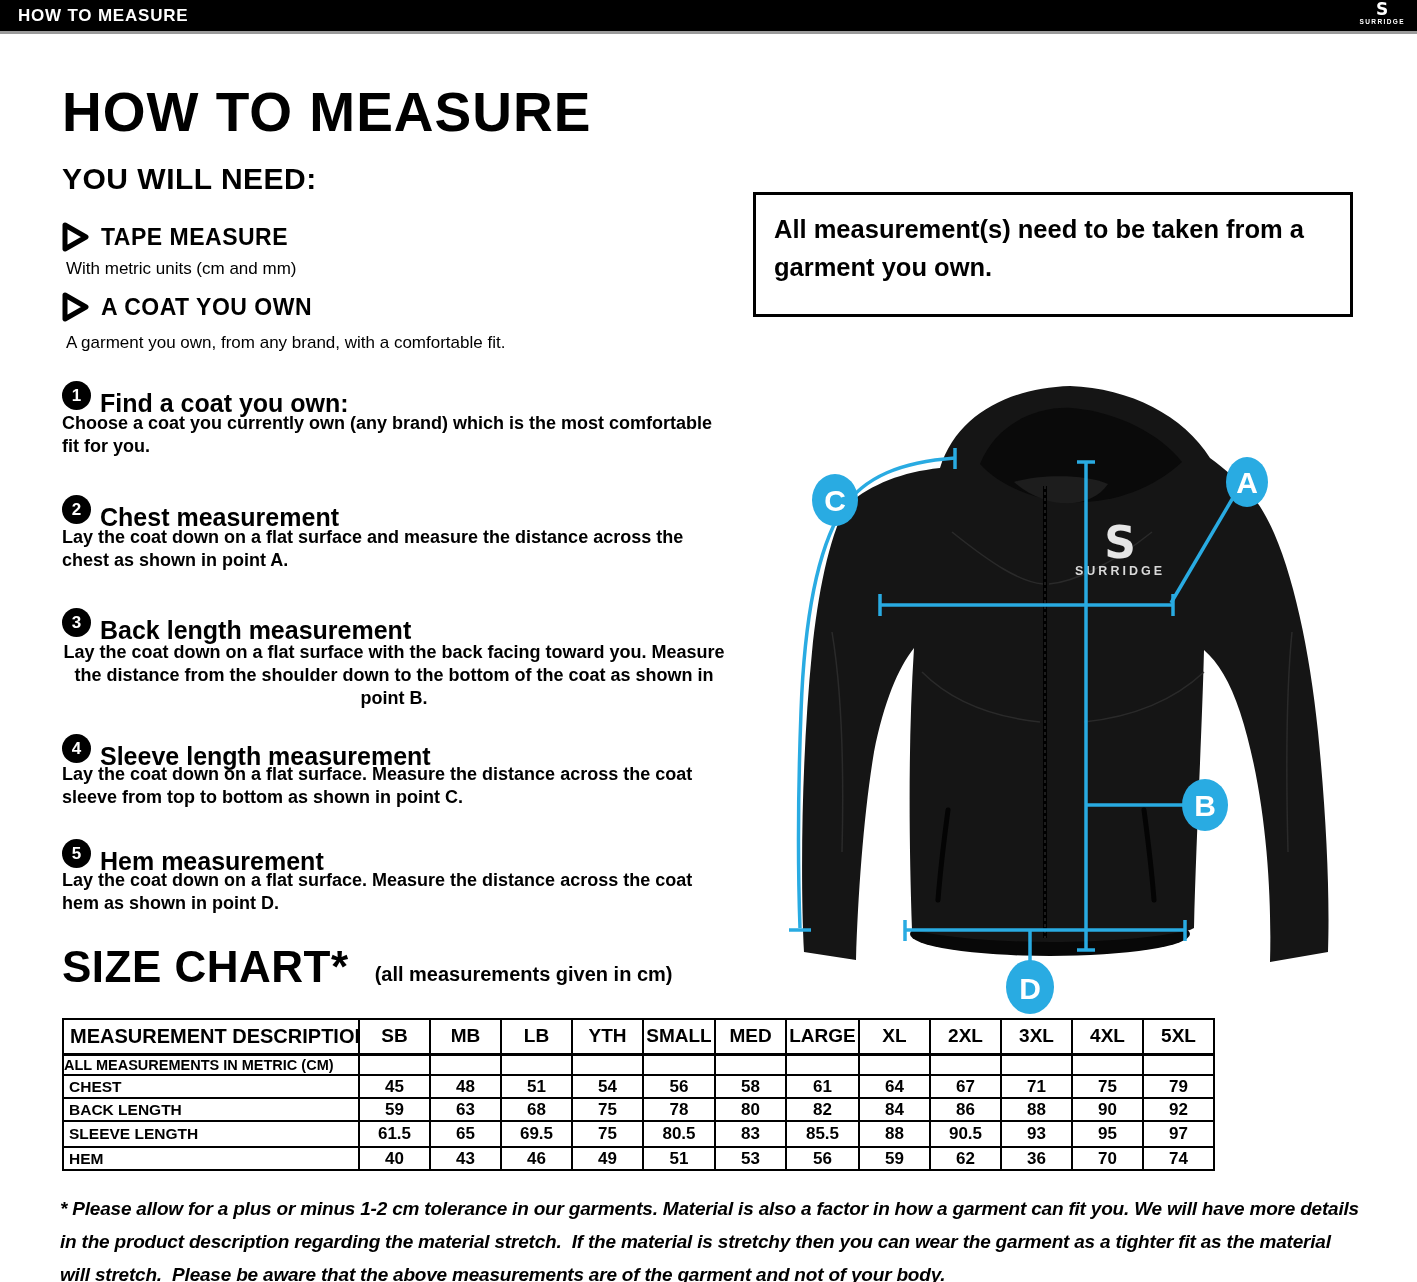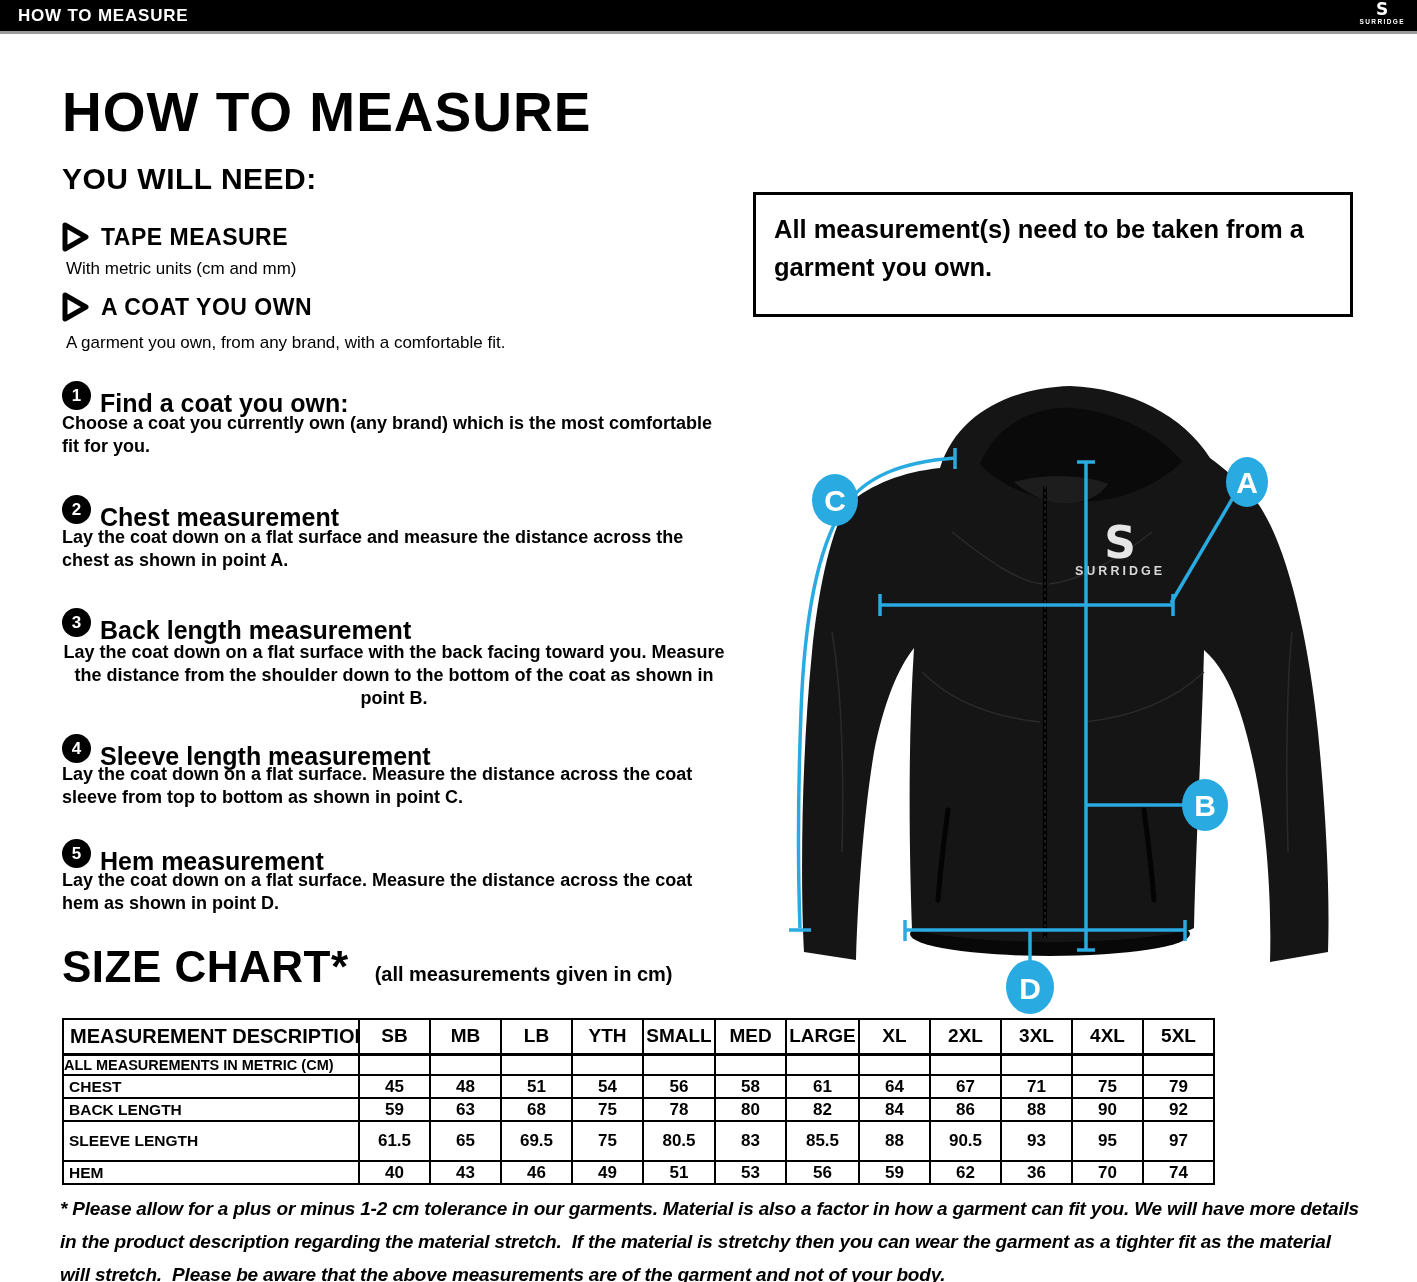--- a/index.html
+++ b/index.html
@@ -37,21 +37,21 @@
   
   table.size { position:absolute; left:62px; top:1018px; width:1152px;
                border-collapse:collapse; table-layout:fixed; }
   table.size th, table.size td { border:2px solid #000; text-align:center; overflow:hidden; white-space:nowrap; }
   table.size thead th { height:35px; font-size:19px; font-weight:bold; border-bottom:3px solid #000; }
   table.size thead th.desc { text-align:left; padding-left:6px; font-size:20px; }
   tr.note-row td { height:21px; font-size:14.5px; font-weight:bold; }
   tr.note-row td.desc { text-align:left; }
   tr.data-row td { height:23px; font-size:17px; font-weight:bold; }
   tr.data-row td.desc { text-align:left; padding-left:5px; font-size:15.5px; }
-  tr.tall td { height:40px; }
+  tr.tall td { height:26px; }
 
   .footnote { left:60px; top:1192px; width:1302px; font-size:19px; font-weight:bold;
               font-style:italic; line-height:33px; white-space:pre-wrap; letter-spacing:-.2px; }
 
   
   .callout { left:753px; top:192px; width:600px; border:3px solid #000;
              padding:15px 20px 28px 18px; font-size:25.5px; font-weight:bold; line-height:38px; }
   .diagram { left:752px; top:372px; width:656px; height:652px; }
   .tri-icon { flex:0 0 auto; }
 </style>

